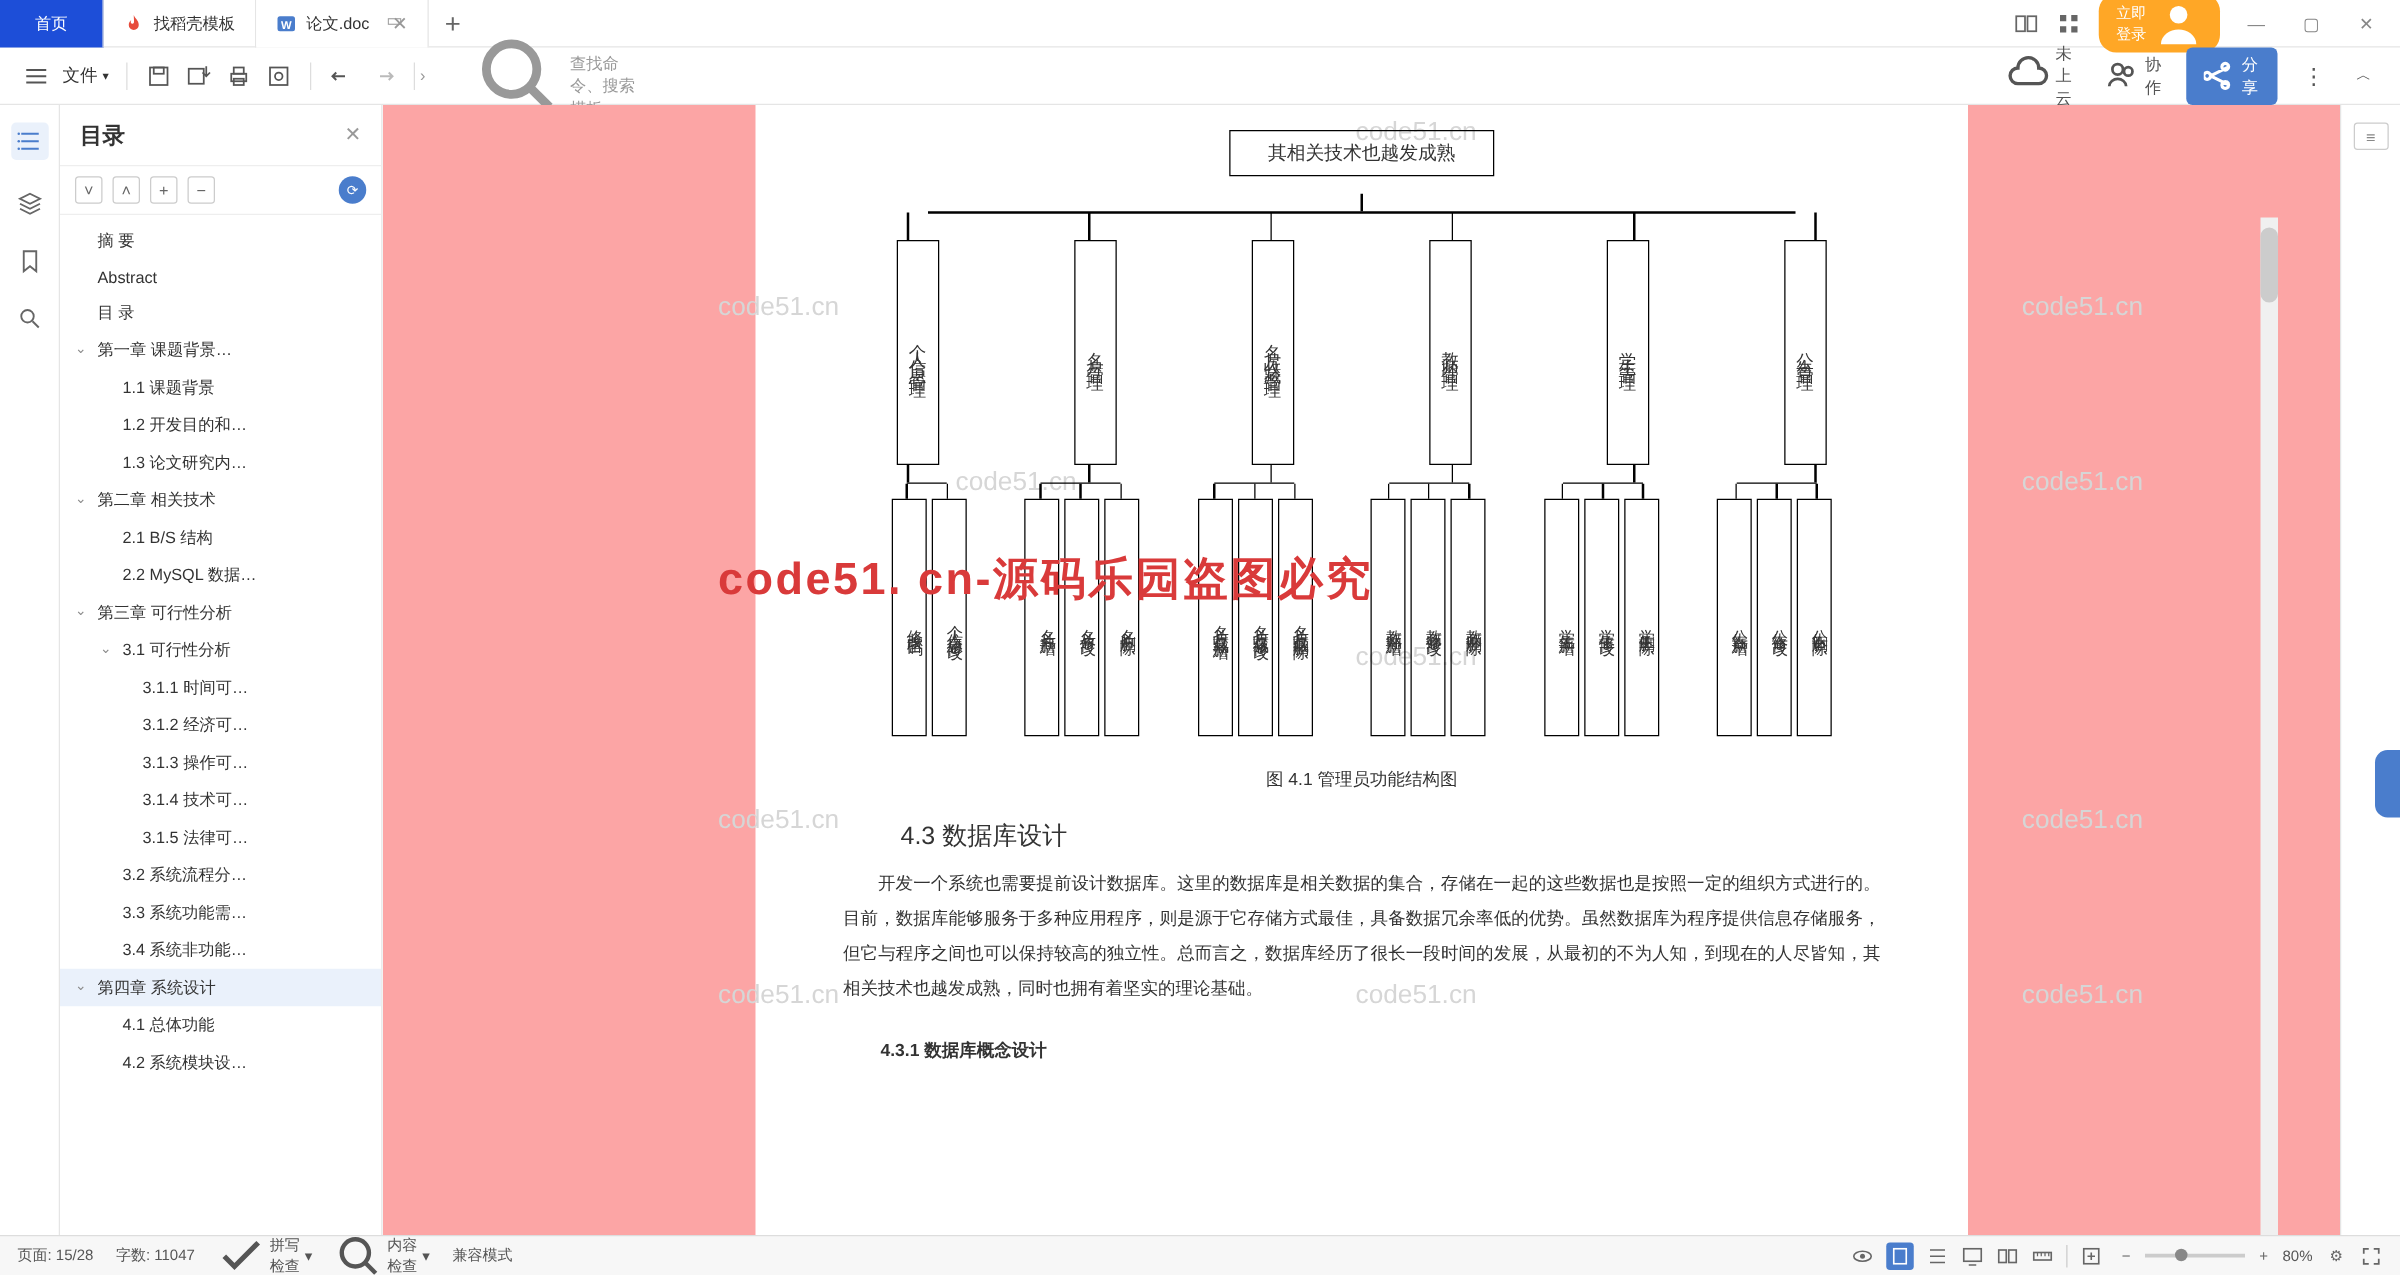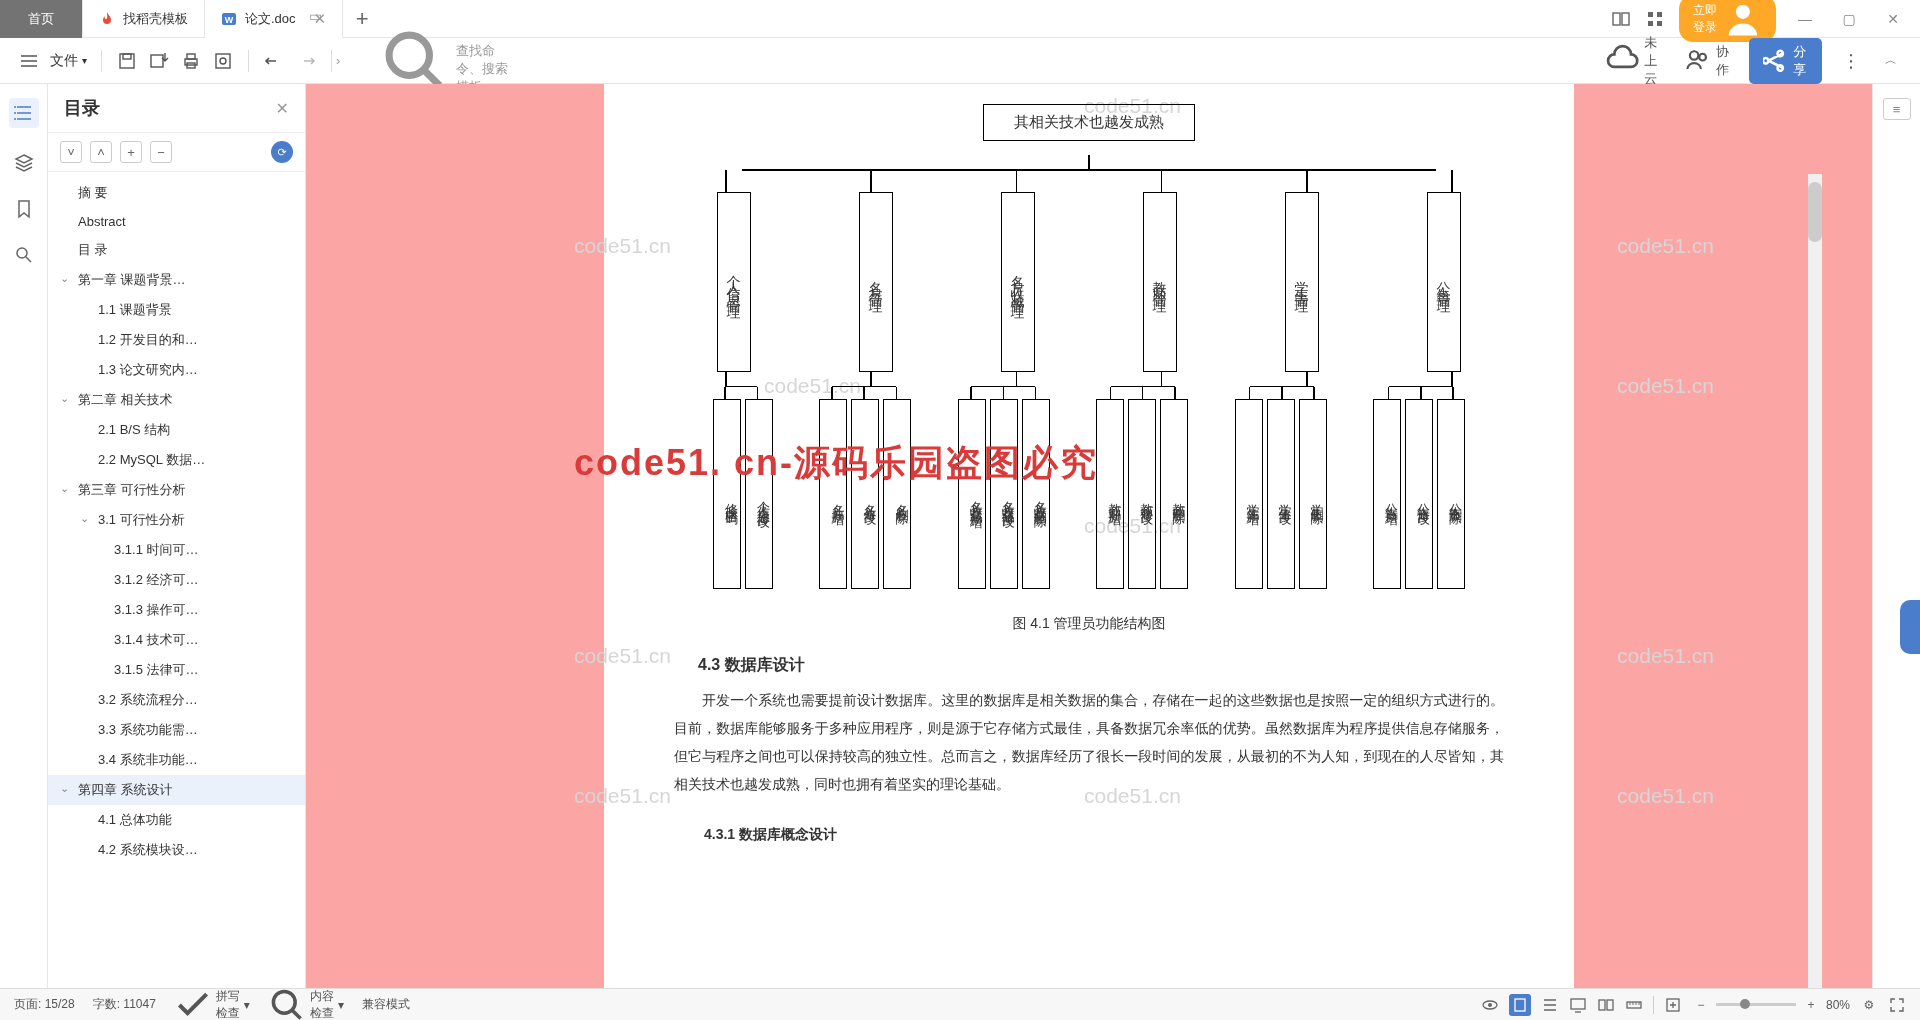--- a/index.html
+++ b/index.html
@@ -1,19 +1,19 @@
 <!DOCTYPE html>
 <html><head>
 <meta charset="utf-8">
 <style>
 *{margin:0;padding:0;box-sizing:border-box;font-family:"Microsoft YaHei","PingFang SC",sans-serif}
 body{background:#fff;width:1920px;height:1020px;overflow:hidden;font-size:13px;color:#333;position:relative}
 .titlebar{height:38px;background:#fff;display:flex;align-items:center;border-bottom:1px solid #e5e5e5}
 .tab{height:38px;display:flex;align-items:center;padding:0 16px;gap:8px;border-right:1px solid #e5e5e5;cursor:pointer;position:relative}
-.tab.home{background:#737373;color:#fff;font-weight:500;padding:0 28px}
+.tab.home{background:#1d4ed8;color:#fff;font-weight:500;padding:0 28px}
 .tab .ico{width:16px;height:16px;display:flex;align-items:center;justify-content:center}
 .tab.active{background:#fff}
 .tab-close{margin-left:10px;color:#999;font-size:15px}
 .newtab{width:38px;text-align:center;color:#666;font-size:22px;cursor:pointer}
 .titlebar-right{margin-left:auto;display:flex;align-items:center;gap:14px;padding-right:12px}
 .tbr-ico{width:20px;height:20px;display:flex;align-items:center;justify-content:center;color:#666;cursor:pointer}
 .login-btn{background:#ffa726;color:#fff;padding:5px 14px;border-radius:14px;font-size:12px;display:flex;align-items:center;gap:5px;cursor:pointer}
 .win-btn{width:30px;text-align:center;color:#888;cursor:pointer;font-size:14px}
 .toolbar{height:46px;display:flex;align-items:center;padding:0 18px;gap:10px;border-bottom:1px solid #e5e5e5}
 .tb-ico{width:22px;height:22px;display:flex;align-items:center;justify-content:center;color:#555;cursor:pointer}
@@ -53,21 +53,21 @@
 .org-root{border:1.5px solid #000;padding:8px 30px;text-align:center;font-size:15px;margin:0 auto 14px;width:fit-content}
 .org-hline{height:1.5px;background:#000;margin:0 33px}
 .org-row{display:flex;justify-content:space-between;padding:0 16px;margin-top:-1px}
 .org-vline{width:1.5px;height:22px;background:#000}
 .org-mods{display:flex;justify-content:space-between;padding:0 8px}
 .org-mod{border:1.5px solid #000;width:34px;height:180px;display:flex;align-items:center;justify-content:center;writing-mode:vertical-rl;font-size:14px;letter-spacing:6px}
 .org-subrow{display:flex;justify-content:space-between;padding:0 4px;margin-top:22px}
 .org-subgrp{display:flex;gap:4px}
 .org-sub{border:1.5px solid #000;width:28px;height:190px;display:flex;align-items:flex-start;justify-content:center;writing-mode:vertical-rl;font-size:13px;letter-spacing:3px;padding-top:10px}
 .caption{text-align:center;font-size:14px;margin:26px 0 22px}
-.h3{font-size:16px;font-weight:700;margin:14px 0 10px 24px}
+.h3{font-size:20px;font-weight:400;margin:14px 0 10px 46px}
 .h4{font-size:14px;font-weight:700;margin:28px 0 8px 30px}
 .para{font-size:14px;line-height:2;text-indent:2em;text-align:justify}
 .rightbar{width:48px;border-left:1px solid #e5e5e5;display:flex;flex-direction:column;align-items:center;padding-top:14px}
 .rb-btn{width:28px;height:22px;border:1px solid #ccc;border-radius:3px;display:flex;align-items:center;justify-content:center;color:#888;cursor:pointer;font-size:13px}
 .scrollbar{position:absolute;right:50px;top:90px;width:14px;height:840px;background:#f0f0f0}
 .scrollthumb{width:14px;height:60px;background:#ccc;border-radius:7px;margin-top:8px}
 .right-float{position:absolute;right:0;top:600px;width:20px;height:54px;background:#4a7dcc;border-radius:10px 0 0 10px;z-index:10}
 .statusbar{height:32px;background:#f7f7f7;border-top:1px solid #ddd;display:flex;align-items:center;padding:0 14px;gap:18px;font-size:12px;color:#555}
 .sb-item{display:flex;align-items:center;gap:4px;cursor:pointer}
 .sb-right{margin-left:auto;display:flex;align-items:center;gap:10px}

